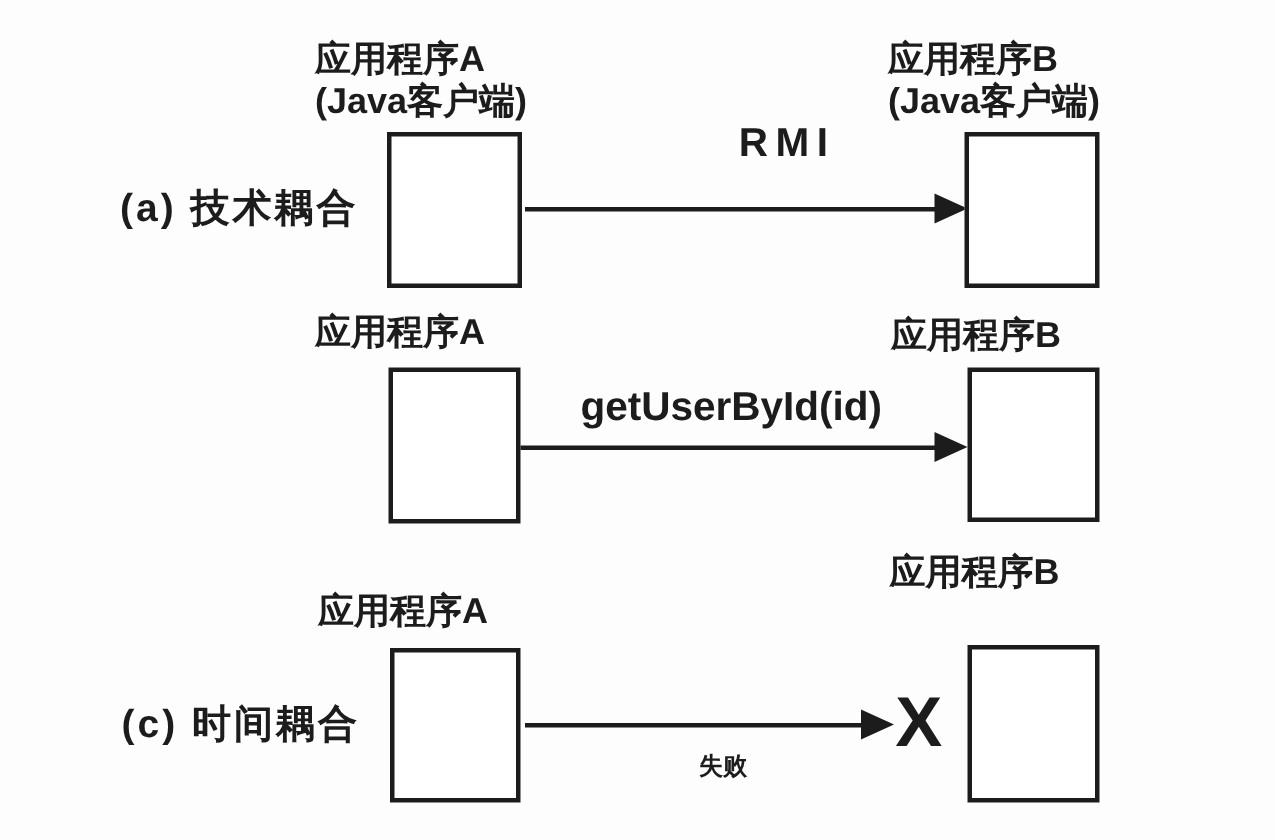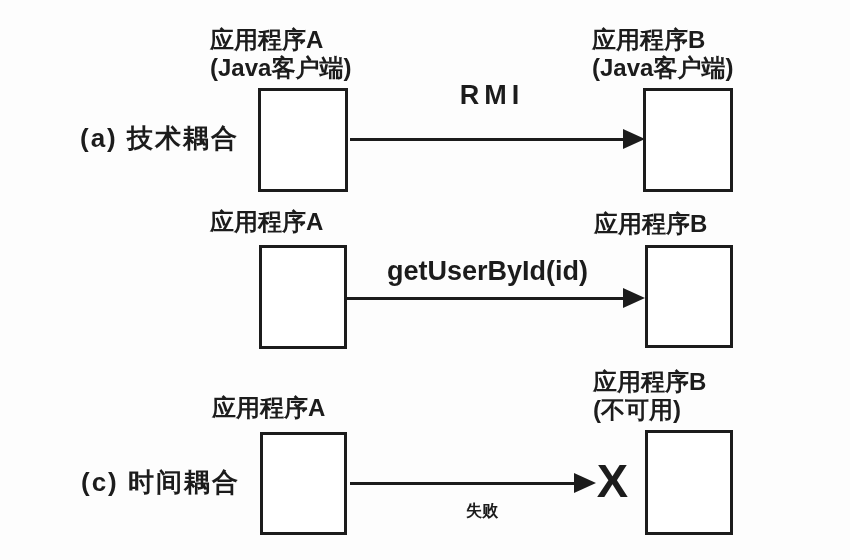--- a/index.html
+++ b/index.html
@@ -74,21 +74,21 @@
     font-weight: 700;
     line-height: 50px;
     text-align: center;
   }
 
   
   .label-a   { left: 80px;  top: 121px; }
   .cap-a-l   { left: 210px; top: 26px;  width: 190px; }
   .box-a-l   { left: 258px; top: 88px;  width: 90px;  height: 104px; }
   .arrow-a   { left: 350px; top: 139px; width: 295px; }
-  .albl-a    { left: 427px; top: 80px;  width: 130px; letter-spacing: 5px; }
+  .albl-a    { left: 427px; top: 80px;  width: 130px; letter-spacing: 5px; text-align: right; }
   .box-a-r   { left: 643px; top: 88px;  width: 90px;  height: 104px; }
   .cap-a-r   { left: 592px; top: 26px;  width: 190px; }
 
   
   .label-b   { left: 78px;  top: 277px; }
   .cap-b-l   { left: 210px; top: 208px; width: 190px; }
   .box-b-l   { left: 259px; top: 245px; width: 88px;  height: 104px; }
   .arrow-b   { left: 347px; top: 298px; width: 298px; }
   .albl-b    { left: 387px; top: 256px; width: 200px; }
   .box-b-r   { left: 645px; top: 245px; width: 88px;  height: 103px; }
@@ -146,17 +146,16 @@
   </div>
   <div class="app-box box-c-l"></div>
   <div class="arrow arrow-c">
     <div class="shaft"></div>
     <div class="arrowhead"></div>
   </div>
   <div class="arrow-label albl-c">失败</div>
   <div class="failure-mark xmark-c">X</div>
   <div class="box-caption cap-c-r">
     <div>应用程序B</div>
-    <div>(不可用)</div>
   </div>
   <div class="app-box box-c-r"></div>
 
 </div>
 
 </body></html>

